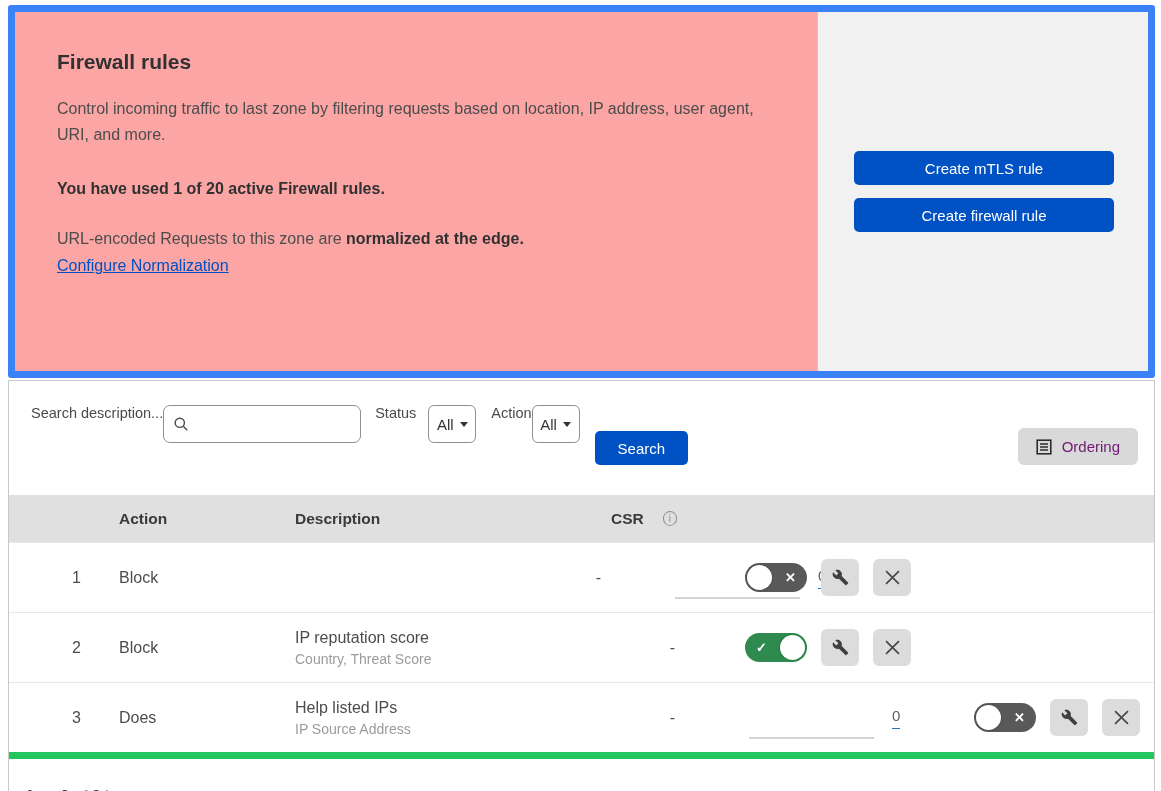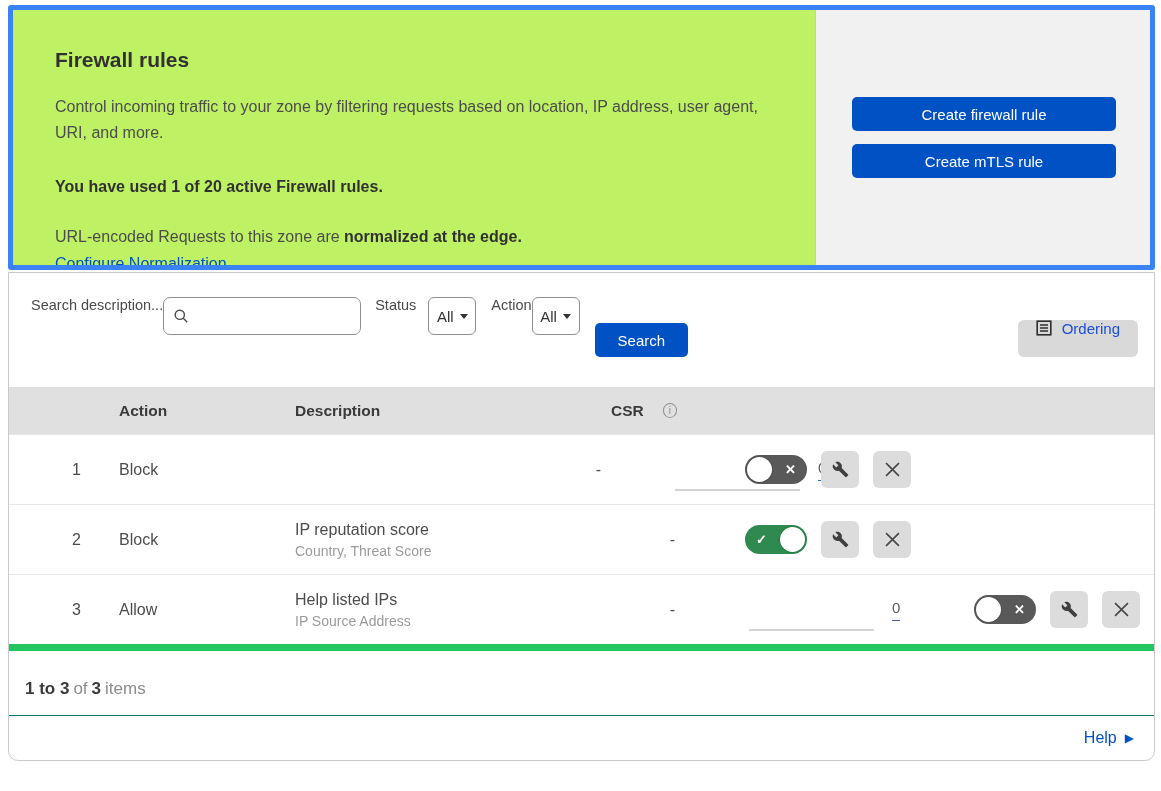--- a/index.html
+++ b/index.html
@@ -6,23 +6,23 @@
   html,body { background:#fff; }
   body {
     font-family: "Liberation Sans", sans-serif;
     color:#4c4c4c;
     width:1161px; height:791px;
   }
   .page { width:1161px; height:791px; padding:5px 6px 6px 8px; }
 
   
   .card-top {
-    display:flex; height:265px;
-    border:5px solid #3b82f6; border-radius:3px;
-    background:#bef264; overflow:hidden;
+    display:flex; height:373px;
+    border:7px solid #3b82f6; border-radius:3px;
+    background:#fca5a5; overflow:hidden;
   }
   .intro { width:802px; padding:38px 40px 0 42px; }
   .intro h1 { font-size:21px; font-weight:600; color:#313131; margin-bottom:22px; }
   .intro .desc { font-size:16px; line-height:26px; color:#4c4c4c; max-width:710px; margin-bottom:32px; }
   .intro .usage { font-size:16px; font-weight:700; color:#313131; margin-bottom:32px; }
   .intro .norm { font-size:16px; color:#4c4c4c; margin-bottom:9px; }
   .intro .norm strong { color:#313131; }
   .link {
     font-size:16px; color:var(--blue); text-decoration:underline; cursor:pointer; display:inline-block;
   }
@@ -57,21 +57,21 @@
   .dropdown {
     width:48px; height:38px; border:1px solid #8f8f8f; border-radius:6px;
     display:flex; align-items:center; justify-content:center; gap:6px;
     font-size:15px; color:#333; cursor:pointer; background:#fff;
   }
   .caret { width:0; height:0; border-left:4.5px solid transparent; border-right:4.5px solid transparent; border-top:5.5px solid #333; display:inline-block; }
   .btn-search { margin-left:15px; margin-top:26px; height:34px; padding:0 23px; border-radius:5px; }
   .btn-ordering {
     margin-left:auto; margin-top:23px; height:37px; padding:0 18px;
     background:#d9d9d9; border:none; border-radius:6px; cursor:pointer;
-    display:flex; align-items:flex-start; gap:10px; font-size:15px; color:#1d4ed8; font-family:inherit;
+    display:flex; align-items:center; gap:10px; font-size:15px; color:#701a75; font-family:inherit;
   }
 
   
   :root { --cols: 96px 176px 330px 74px 240px 1fr; --blue:#0051c3; }
   .thead {
     height:47px; background:#e0e0e0;
     display:grid; grid-template-columns:var(--cols); align-items:center;
     font-size:15.5px; font-weight:600; color:#3a3a3a;
   }
   .thead .h-action, .thead .h-desc { padding-left:14px; }
@@ -131,28 +131,28 @@
   .help-arrow { font-size:12px; line-height:1; }
 </style>
 </head>
 <body>
 
 <div class="page">
 
   <section class="card-top">
     <div class="intro">
       <h1>Firewall rules</h1>
-      <p class="desc">Control incoming traffic to your zone by filtering requests based on location, IP address, user agent, URI, and more.</p>
+      <p class="desc">Control incoming traffic to last zone by filtering requests based on location, IP address, user agent, URI, and more.</p>
       <p class="usage">You have used 1 of 20 active Firewall rules.</p>
       <p class="norm"><span>URL-encoded Requests to this zone are</span> <strong>normalized at the edge.</strong></p>
       <a class="link" href="#">Configure Normalization</a>
     </div>
     <aside class="actions">
+      <button class="btn-primary">Create mTLS rule</button>
       <button class="btn-primary">Create firewall rule</button>
-      <button class="btn-primary">Create mTLS rule</button>
     </aside>
   </section>
 
   <section class="card-main">
 
     <div class="filter-bar">
       <div class="fgroup">
         <label>Search description...</label>
         <div class="search-box">
           <svg width="16" height="16" viewBox="0 0 16 16">
@@ -249,21 +249,21 @@
       <button class="icon-btn">
         <svg width="15" height="15" viewBox="0 0 14 14">
           <path d="M1 1 L13 13 M13 1 L1 13" stroke="#464646" stroke-width="1.5" fill="none"></path>
         </svg>
       </button>
     </div>
   </div>
 
   <div class="trow">
     <div class="c-num">3</div>
-    <div class="c-action">Allow</div>
+    <div class="c-action">Does</div>
     <div class="c-desc">
       <div class="desc-main">Help listed IPs</div>
       <div class="desc-sub">IP Source Address</div>
     </div>
     <div class="c-csr">-</div>
     <div class="c-activity">
       <span class="spark"><svg width="125" height="46">
                 <line x1="0" y1="43" x2="125" y2="43" stroke="#c6c6c6" stroke-width="1.5"></line>
               </svg></span>
       <a class="count" href="#">0</a>

